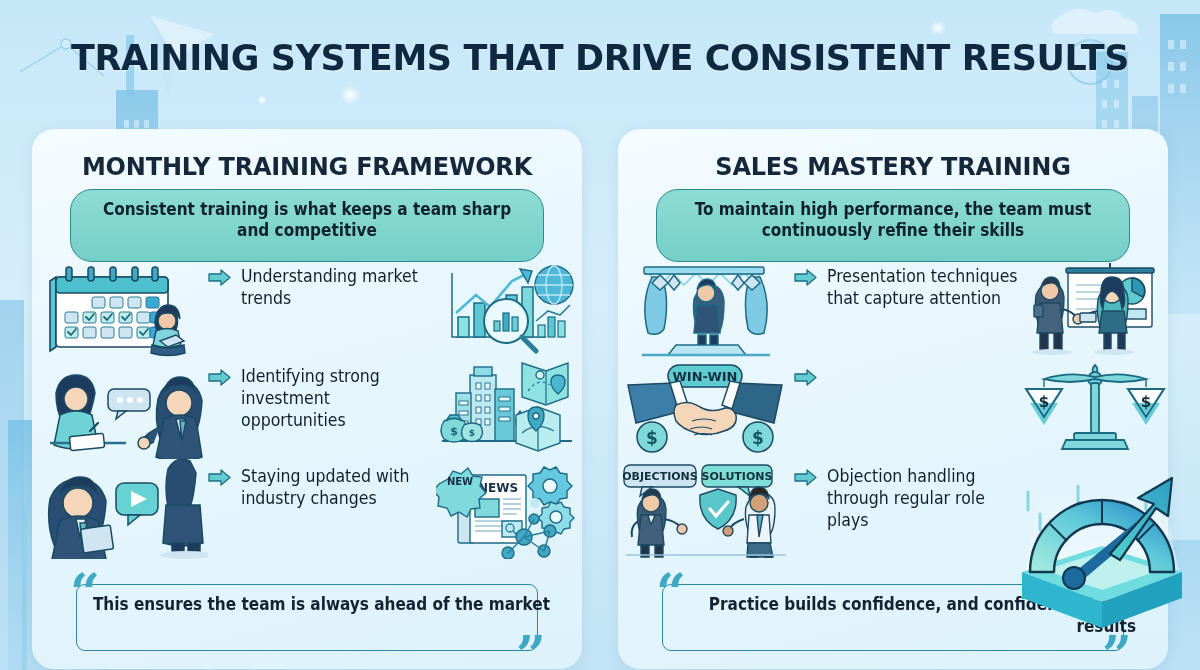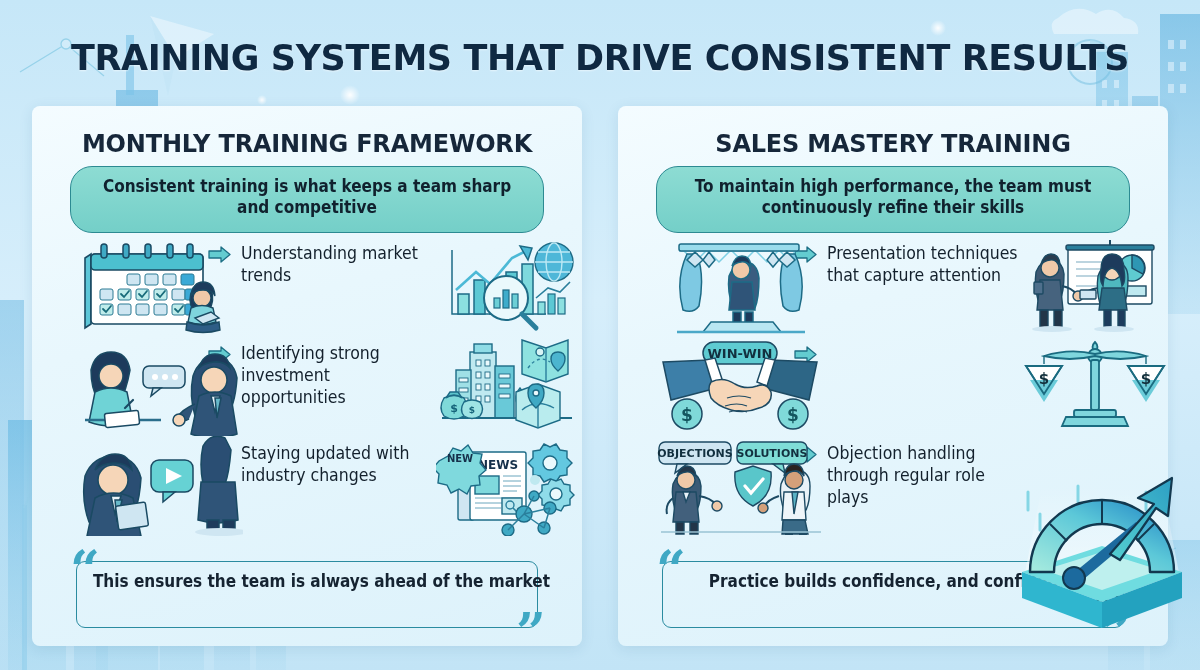--- a/index.html
+++ b/index.html
@@ -26,24 +26,24 @@
     font-weight: bold;
     letter-spacing: -0.4px;
     color: #0f2942;
     text-shadow: 0 1px 2px rgba(255,255,255,0.55);
     white-space: nowrap;
   }
 
   
   .panel {
     position: absolute;
-    top: 106px;
+    top: 129px;
     width: 550px;
     height: 540px;
-    border-radius: 8px;
+    border-radius: 22px;
     background: linear-gradient(165deg, #f4fcff 0%, #e8f7fd 38%, #ddf2fb 100%);
     box-shadow: 0 3px 14px rgba(30,90,130,0.11);
     z-index: 3;
     overflow: hidden;
   }
   .panel.left  { left: 32px; }
   .panel.right { left: 618px; }
 
   .panel-title {
     position: absolute; top: 24px; left: 0; width: 100%;
@@ -54,21 +54,21 @@
     letter-spacing: -0.2px;
     color: #16273a;
   }
 
   .subtitle-pill {
     position: absolute;
     top: 60px;
     left: 50%;
     transform: translateX(-50%);
     width: 474px;
-    padding: 9px 14px 13px;
+    padding: 9px 14px 19px;
     border-radius: 22px;
     background: linear-gradient(180deg, #8ddcd3 0%, #74cfc8 100%);
     border: 1.6px solid #2c8a92;
     text-align: center;
     font-family: "DejaVu Sans Condensed", "DejaVu Sans", sans-serif;
     font-size: 17px;
     line-height: 1.25;
     font-weight: 600;
     color: #10212e;
   }
@@ -78,21 +78,20 @@
   .row {
     position: relative;
     height: 100px;
     display: flex;
     align-items: flex-start;
   }
   .row .art-left {
     width: 176px; height: 100px;
     flex: 0 0 176px;
     position: relative;
-    padding-left: 35px;
   }
   .row .bullet {
     flex: 1 1 auto;
     display: flex;
     align-items: flex-start;
     gap: 9px;
     padding-top: 6px;
   }
   .arrow-ic { flex: 0 0 auto; margin-top: 4px; }
   .bullet-text {

